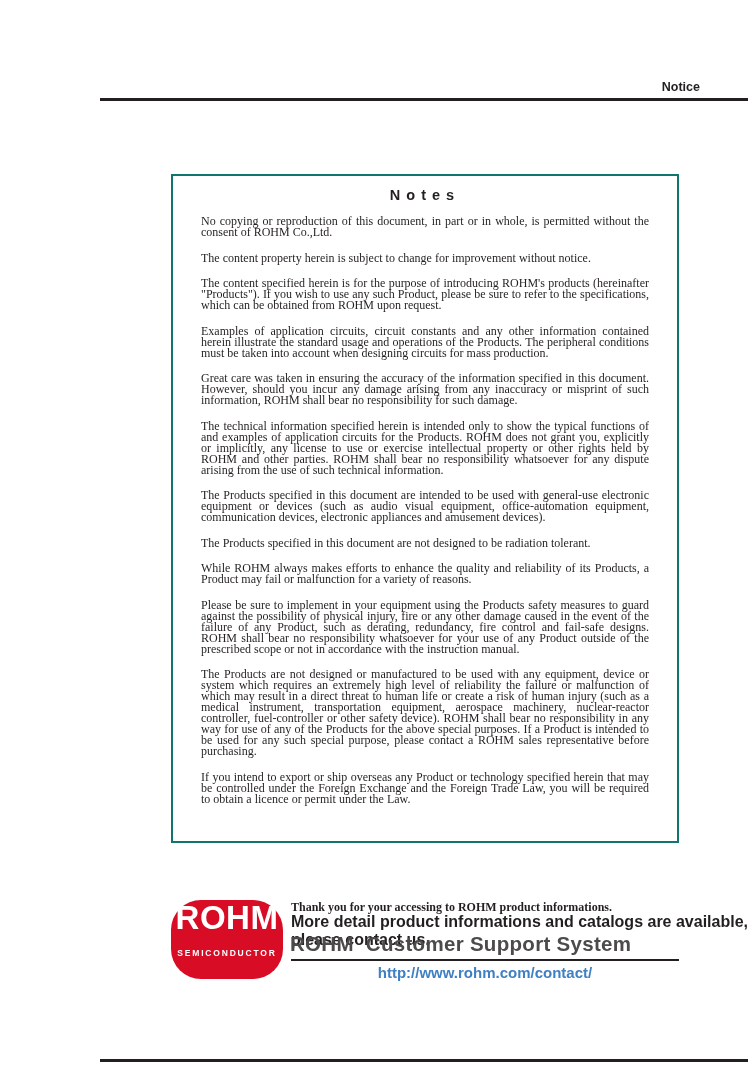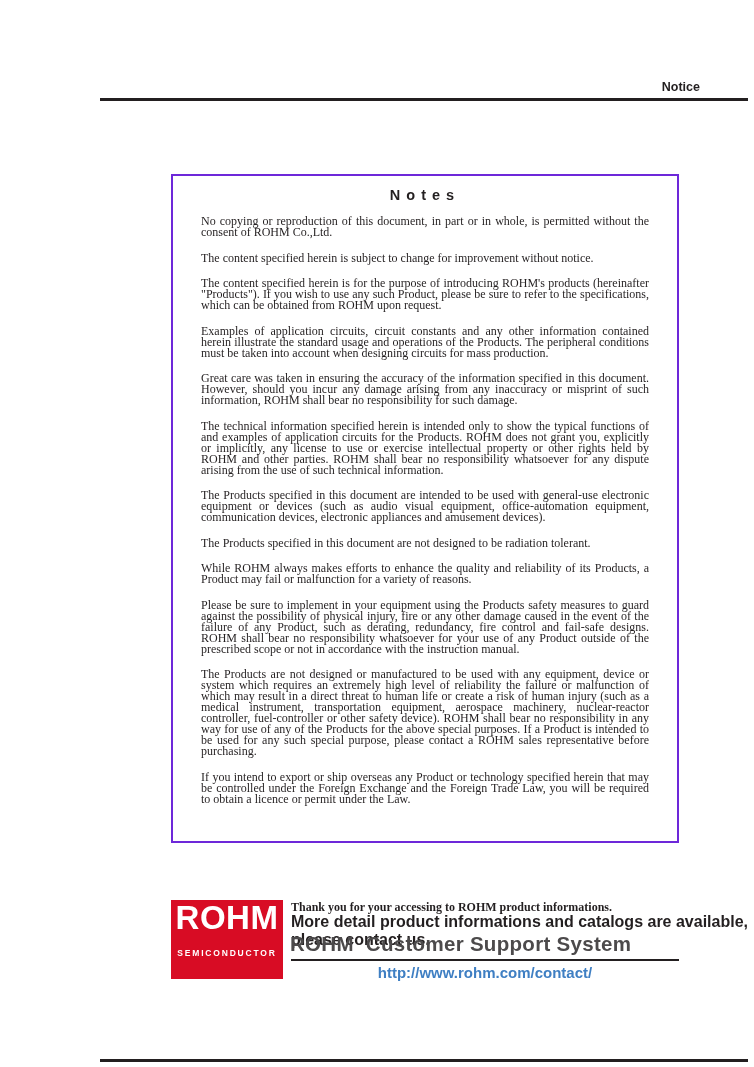--- a/index.html
+++ b/index.html
@@ -19,21 +19,21 @@
     font-size:12.5px; font-weight:bold; color:#231f20;
   }
   .hdr-rule {
     position:absolute; top:50px; left:52px; width:648px; height:3px;
     background:#231f20;
   }
 
   
   .notice-box {
     position:absolute; left:123px; top:126px; width:508px; height:669px;
-    border:2px solid #6d28d9;
+    border:2px solid #0f766e;
   }
   .notice-title {
     margin-top:11px; text-align:center;
     font-size:14.5px; font-weight:bold; letter-spacing:6px;
     color:#231f20;
   }
   .paragraphs {
     margin:13px 28px 0 28px;
     text-align:justify;
     font-size:12px; line-height:11px; color:#231f20;font-family:Liberation Serif, serif;
@@ -100,35 +100,35 @@
 
 <div class="page">
 
   <div class="hdr-label">Notice</div>
   <div class="hdr-rule"></div>
 
   <div class="notice-box">
     <div class="notice-title">Notes</div>
     <div class="paragraphs">
         <p>No copying or reproduction of this document, in part or in whole, is permitted without the consent of ROHM Co.,Ltd.</p>
-        <p>The content specified herein is subject to change for improvement without notice.</p>
+        <p>The content property herein is subject to change for improvement without notice.</p>
         <p>The content specified herein is for the purpose of introducing ROHM's products (hereinafter "Products"). If you wish to use any such Product, please be sure to refer to the specifications, which can be obtained from ROHM upon request.</p>
         <p>Examples of application circuits, circuit constants and any other information contained herein illustrate the standard usage and operations of the Products. The peripheral conditions must be taken into account when designing circuits for mass production.</p>
         <p>Great care was taken in ensuring the accuracy of the information specified in this document. However, should you incur any damage arising from any inaccuracy or misprint of such information, ROHM shall bear no responsibility for such damage.</p>
         <p>The technical information specified herein is intended only to show the typical functions of and examples of application circuits for the Products. ROHM does not grant you, explicitly or implicitly, any license to use or exercise intellectual property or other rights held by ROHM and other parties. ROHM shall bear no responsibility whatsoever for any dispute arising from the use of such technical information.</p>
         <p>The Products specified in this document are intended to be used with general-use electronic equipment or devices (such as audio visual equipment, office-automation equipment, communication devices, electronic appliances and amusement devices).</p>
         <p>The Products specified in this document are not designed to be radiation tolerant.</p>
         <p>While ROHM always makes efforts to enhance the quality and reliability of its Products, a Product may fail or malfunction for a variety of reasons.</p>
         <p>Please be sure to implement in your equipment using the Products safety measures to guard against the possibility of physical injury, fire or any other damage caused in the event of the failure of any Product, such as derating, redundancy, fire control and fail-safe designs. ROHM shall bear no responsibility whatsoever for your use of any Product outside of the prescribed scope or not in accordance with the instruction manual.</p>
         <p>The Products are not designed or manufactured to be used with any equipment, device or system which requires an extremely high level of reliability the failure or malfunction of which may result in a direct threat to human life or create a risk of human injury (such as a medical instrument, transportation equipment, aerospace machinery, nuclear-reactor controller, fuel-controller or other safety device). ROHM shall bear no responsibility in any way for use of any of the Products for the above special purposes. If a Product is intended to be used for any such special purpose, please contact a ROHM sales representative before purchasing.</p>
         <p>If you intend to export or ship overseas any Product or technology specified herein that may be controlled under the Foreign Exchange and the Foreign Trade Law, you will be required to obtain a licence or permit under the Law.</p>
       </div>
   </div>
 
-  <div class="logo" style="background-color: rgb(216, 12, 36);">
+  <div class="logo" style="background-color: rgb(216, 12, 36); border-radius: 30px;">
     <div class="logo-brand">ROHM</div>
     <div class="logo-tagline">SEMICONDUCTOR</div>
   </div>
   <div class="thanks-1">Thank you for your accessing to ROHM product informations.</div>
   <div class="thanks-2">More detail product informations and catalogs are available, please contact us.</div>
   <div class="support-title">ROHM  Customer Support System</div>
   <div class="support-rule"></div>
   <a class="support-url" href="#" style="color: rgb(63, 127, 195);">http://www.rohm.com/contact/</a>
 
   <div class="ftr-rule"></div>

